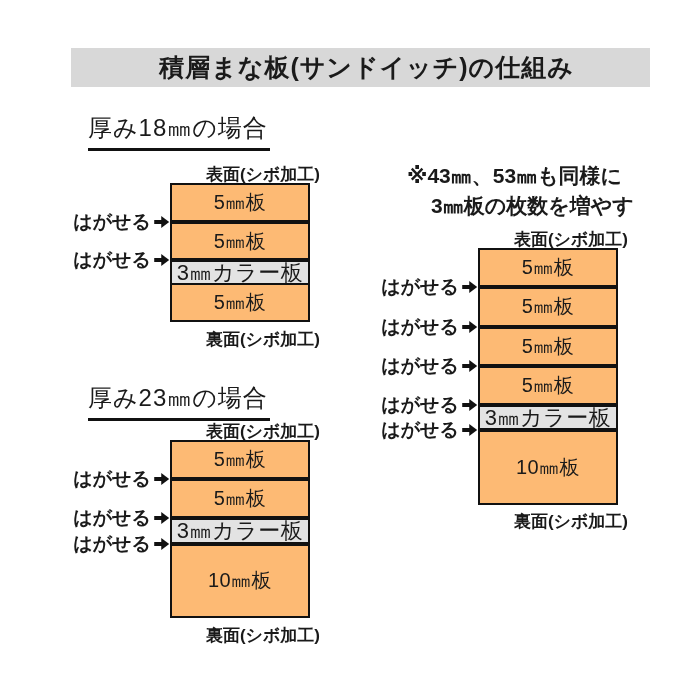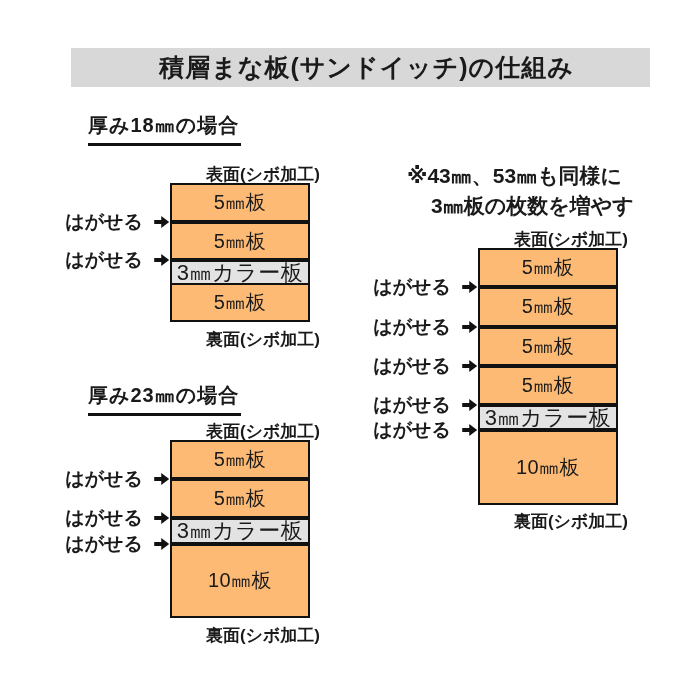--- a/index.html
+++ b/index.html
@@ -13,21 +13,21 @@
   
   .title-bar {
     position:absolute; left:71px; top:48px; width:567px; height:39px;
     background:#d8d8d8;
     display:flex; align-items:center; justify-content:center;
     font-size:25px; font-weight:bold; letter-spacing:1px;padding-left:12px;
   }
   
   .diagram { position:absolute; inset:0; }
   .heading {
-    position:absolute; font-size:20px; font-weight:bold; letter-spacing:1px;
+    position:absolute; font-size:24px; font-weight:normal; letter-spacing:1px;
     border-bottom:3px solid #111; padding:0 2px 4px 0; white-space:nowrap;
   }
   #d18 .heading { left:88px; top:112px; }
   #d23 .heading { left:88px; top:382px; }
   #d33 .heading { left:395px; top:115px; }
   .note {
     position:absolute; left:395px; top:161px;
     font-size:21px; font-weight:bold; line-height:1.42; white-space:nowrap;margin-left:12px;
   }
   .note .line2 { padding-left:24px; }
@@ -47,21 +47,21 @@
   #d23 .layer-box { left:170px; top:440px; width:140px; height:178px; }
   #d33 .layer-box { left:478px; top:248px; width:140px; height:257px; }
   .layer {
     display:flex; align-items:center; justify-content:center;
     font-size:20px; letter-spacing:0.5px; overflow:hidden;
   }
   .layer.color { background:#e3e3e3; font-size:22px; }
   .sep.peel  { height:4px; background:#111; }
   .sep.fixed { height:2px; background:#111; }
   .peel-label {
-    position:absolute; display:flex; align-items:center; gap:11px;
+    position:absolute; display:flex; align-items:center; gap:3px;
     font-size:19px; font-weight:bold; white-space:nowrap;
     transform:translate(-100%,-50%); padding-right:1px;
   }
   .arrow-icon { display:inline-block; width:15px; height:12px; position:relative; }
   .arrow-icon::before {
     content:""; position:absolute; left:0; top:4px; width:8px; height:4px; background:#111;
   }
   .arrow-icon::after {
     content:""; position:absolute; left:7px; top:0; width:0; height:0;
     border-left:8px solid #111; border-top:6px solid transparent; border-bottom:6px solid transparent;

